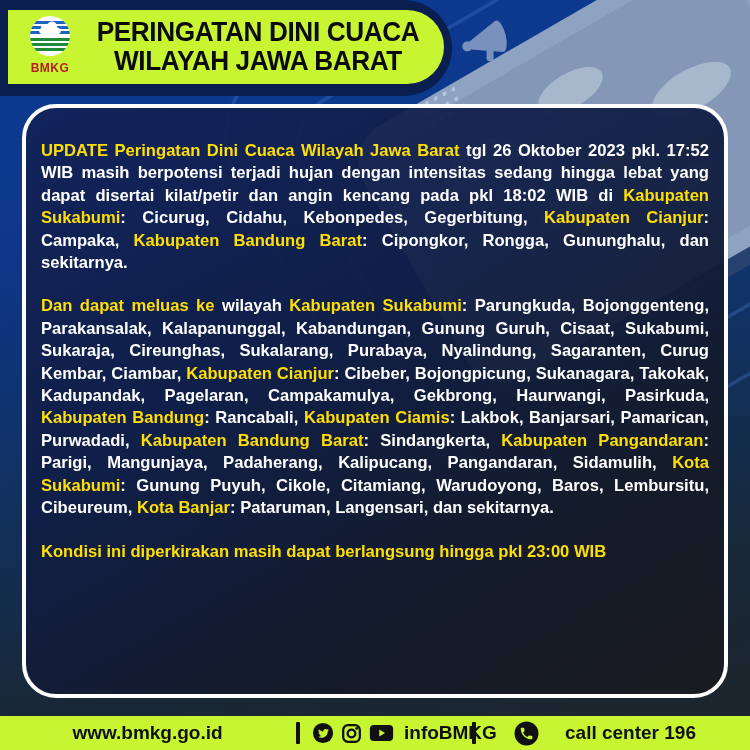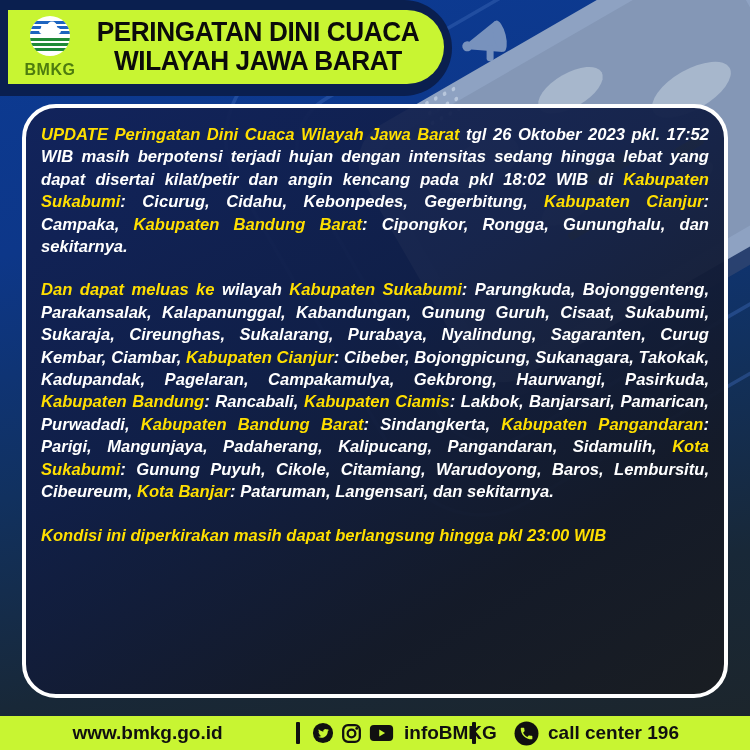--- a/index.html
+++ b/index.html
@@ -14,43 +14,43 @@
     grid-template-columns:repeat(4,4px);gap:6px;transform:rotate(-28deg) skewX(-12deg);}
   .dots i{width:4px;height:4px;border-radius:50%;background:#c2cfe2;opacity:.8;display:block;}
   svg.mega{position:absolute;left:460px;top:14px;width:66px;height:56px;overflow:visible;z-index:0;opacity:.85;}
 
   
   .panel{position:absolute;left:22px;top:104px;width:706px;height:594px;box-sizing:border-box;
     border:4px solid #ffffff;border-radius:34px;z-index:1;
     background:linear-gradient(148deg,rgba(18,34,88,.93) 0%,rgba(16,30,70,.94) 40%,rgba(20,26,40,.965) 75%,rgba(25,29,34,.975) 100%);}
   .bulletin{padding:16px 15px 10px 15px;color:#ffffff;font-weight:bold;
     font-size:16.6px;line-height:22.4px;text-align:justify;}
-  .bulletin p{margin:0 0 21px 0;font-style:italic;}
+  .bulletin p{margin:16px 0 21px 0;}
   .bulletin p:last-child{margin-bottom:0;}
   .seg-normal{color:#ffffff;}
   .seg-highlight{color:#ffdf00;}
 
   
   .header-backdrop{position:absolute;left:0;top:0;width:452px;height:96px;background:#0a1f4f;
     border-radius:0 48px 48px 0;z-index:2;}
   .header-pill{position:absolute;left:8px;top:10px;width:436px;height:74px;background:#c8f532;
     border-radius:0 37px 37px 0;z-index:3;display:flex;align-items:center;}
   .logo{position:absolute;left:16px;top:4px;width:52px;text-align:center;}
-  .logo-text{font-size:16px;font-weight:bold;color:#4d7c0f;letter-spacing:.5px;margin-top:-1px;}
+  .logo-text{font-size:12px;font-weight:bold;color:#b91c1c;letter-spacing:.5px;margin-top:-1px;}
   .titles{flex:1;margin-left:64px;text-align:center;color:#0b0b0b;font-weight:bold;
     font-size:27px;line-height:29px;letter-spacing:-.4px;transform:scaleX(.97);}
 
   
   .footer{position:absolute;left:0;top:716px;width:750px;height:34px;background:#c8f532;z-index:3;}
   .footer .f-site{position:absolute;left:0;top:0;width:295px;height:34px;line-height:34px;
     text-align:center;font-weight:bold;font-size:19px;color:#101010;}
   .fsep{position:absolute;top:6px;width:4px;height:22px;background:#101010;border-radius:1px;}
   .f-icons{position:absolute;left:312px;top:0;height:34px;display:flex;align-items:center;gap:7px;}
   .f-handle{font-weight:bold;font-size:19px;color:#101010;margin-left:3px;}
-  .f-call{position:absolute;left:514px;top:0;height:34px;display:flex;align-items:center;gap:9px;
+  .f-call{position:absolute;left:514px;top:0;height:34px;display:flex;align-items:center;gap:26px;
     font-weight:bold;font-size:19px;color:#101010;}
 </style>
 </head>
 <body>
 
 <div class="stage">
 
   <svg class="decor" viewBox="0 0 420 440">
     <g transform="rotate(-30 210 220)">
       <rect class="trace" x="-50" y="10" width="540" height="390" rx="60"></rect>

